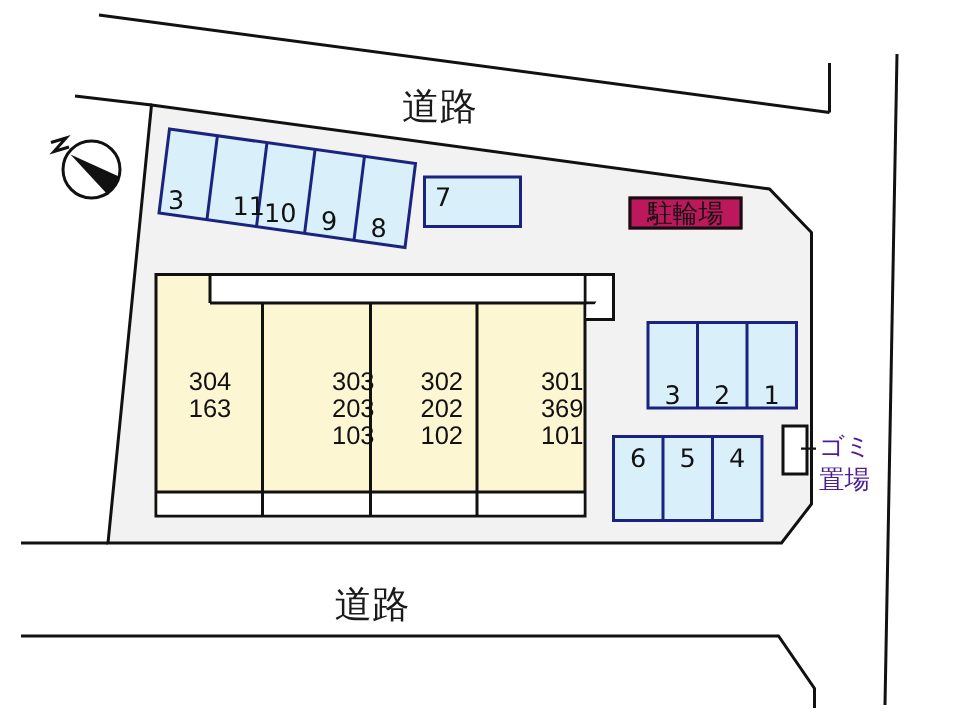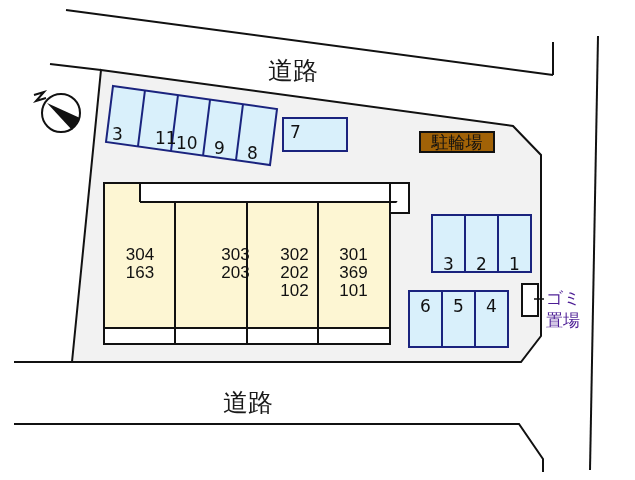--- a/index.html
+++ b/index.html
@@ -4,21 +4,21 @@
 <style>
   html, body { margin: 0; padding: 0; background: #ffffff; }
   body { width: 635px; height: 480px; position: relative; overflow: hidden;
          font-family: "DejaVu Sans", "Liberation Sans", sans-serif; color: #111; }
   svg.map { position: absolute; left: 0; top: 0; }
   .lbl { position: absolute; white-space: nowrap; line-height: 1; }
   .road-label { font-size: 25px; color: #1a1a1a; }
   .slot-num { position: absolute; font-size: 17px; color: #111; }
   .unit-label { position: absolute; text-align: center; font-size: 17px; line-height: 18px; color: #111; font-family: "Liberation Sans", sans-serif; }
   .bike-label { position: absolute; left: 419px; top: 131px; width: 76px; height: 22px;
-                border: 2px solid #111; background: #a16207; font-size: 17px;
+                border: 2px solid #111; background: #be185d; font-size: 17px;
                 display: flex; align-items: center; justify-content: center; box-sizing: border-box; }
   .garbage-label { position: absolute; font-size: 17px; line-height: 20px; color: #4c1d95; }
 </style>
 </head>
 <body>
 
 <svg class="map" width="635" height="480" viewBox="0 0 635 480">
 
   <line x1="66" y1="10" x2="553" y2="75" stroke="#111" stroke-width="2"></line>
   <line x1="553" y1="42" x2="553" y2="75" stroke="#111" stroke-width="2"></line>
@@ -106,23 +106,24 @@
 <div class="slot-num" style="left:453px; top:296px;">5</div>
 <div class="slot-num" style="left:486px; top:296px;">4</div>
 
 <div class="unit-label" style="left:105px; top:246px; width:70px;">
   <div>304</div>
   <div>163</div>
 </div>
 <div class="unit-label" style="left:176px; top:246px; width:71px;padding-left:24px;">
   <div>303</div>
   <div>203</div>
+  <div>103</div>
 </div>
 <div class="unit-label" style="left:259px; top:246px; width:71px;">
   <div>302</div>
   <div>202</div>
   <div>102</div>
 </div>
-<div class="unit-label" style="left:318px; top:246px; width:71px;">
+<div class="unit-label" style="left:318px; top:246px; width:71px;text-align:right;">
   <div>301</div>
   <div>369</div>
   <div>101</div>
 </div>
 
 </body></html>

